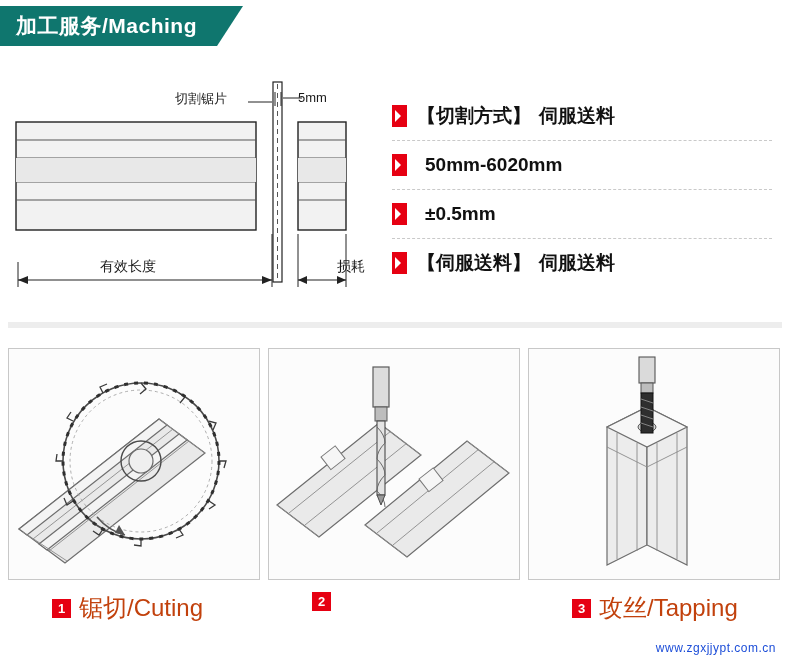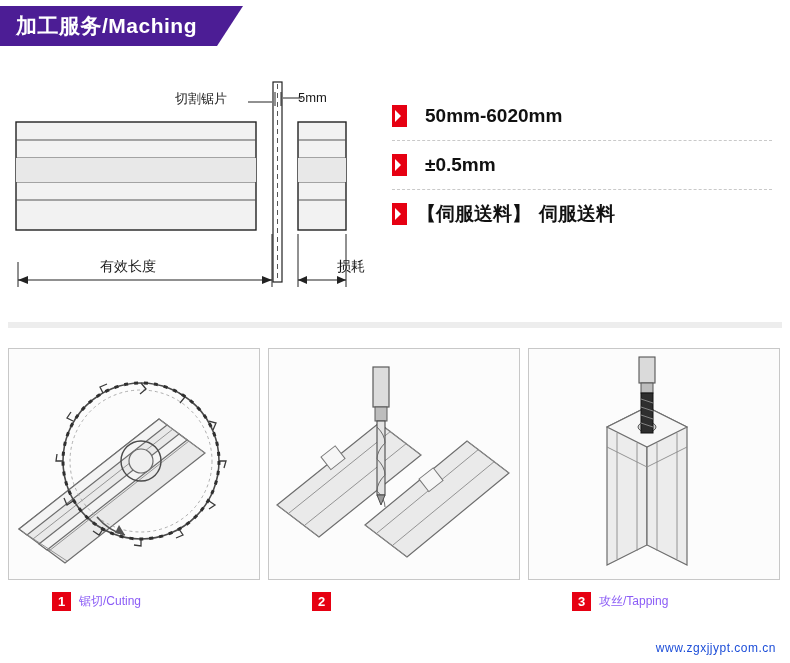--- a/index.html
+++ b/index.html
@@ -21,21 +21,21 @@
     position: absolute;
     left: 0;
     top: 6px;
     height: 40px;
     display: flex;
     align-items: center;
   }
   .banner-shape {
     position: relative;
     height: 40px;
-    background: #4c1d95;
+    background: #0f766e;
     padding: 0 46px 0 16px;
     display: flex;
     align-items: center;
     clip-path: polygon(0 0, 100% 0, calc(100% - 26px) 100%, 0 100%);
   }
   .banner-title {
     color: #ffffff;
     font-size: 21px;
     font-weight: bold;
     letter-spacing: 0.5px;
@@ -144,22 +144,22 @@
     color: #fff;
     font-size: 13px;
     font-weight: bold;
     display: flex;
     align-items: center;
     justify-content: center;
     margin-right: 8px;
     flex: none;
   }
   .card-text {
-    font-size: 12px;
-    color: #8b5cf6;
+    font-size: 24px;
+    color: #c2410c;
     white-space: nowrap;
   }
 
   
   .watermark {
     position: absolute;
     right: 14px;
     bottom: 8px;
     font-size: 12px;
     color: #1d4ed8;
@@ -225,20 +225,25 @@
     </g>
   </svg>
 
   <div style="position:absolute; left:165px; top:28px; font-size:13px;">切割锯片</div>
   <div style="position:absolute; left:288px; top:28px; font-size:13px;">5mm</div>
   <div style="position:absolute; left:90px; top:196px; font-size:14px;">有效长度</div>
   <div style="position:absolute; left:327px; top:196px; font-size:14px;">损耗</div>
 </div>
 
 <div class="specs">
+  <div class="spec-row">
+    <span class="spec-arrow"></span>
+    <span class="spec-label">【切割方式】</span>
+    <span class="spec-value">伺服送料</span>
+  </div>
   <div class="spec-row">
     <span class="spec-arrow"></span>
     <span class="spec-value">50mm-6020mm</span>
   </div>
   <div class="spec-row">
     <span class="spec-arrow"></span>
     <span class="spec-value">±0.5mm</span>
   </div>
   <div class="spec-row">
     <span class="spec-arrow"></span>

